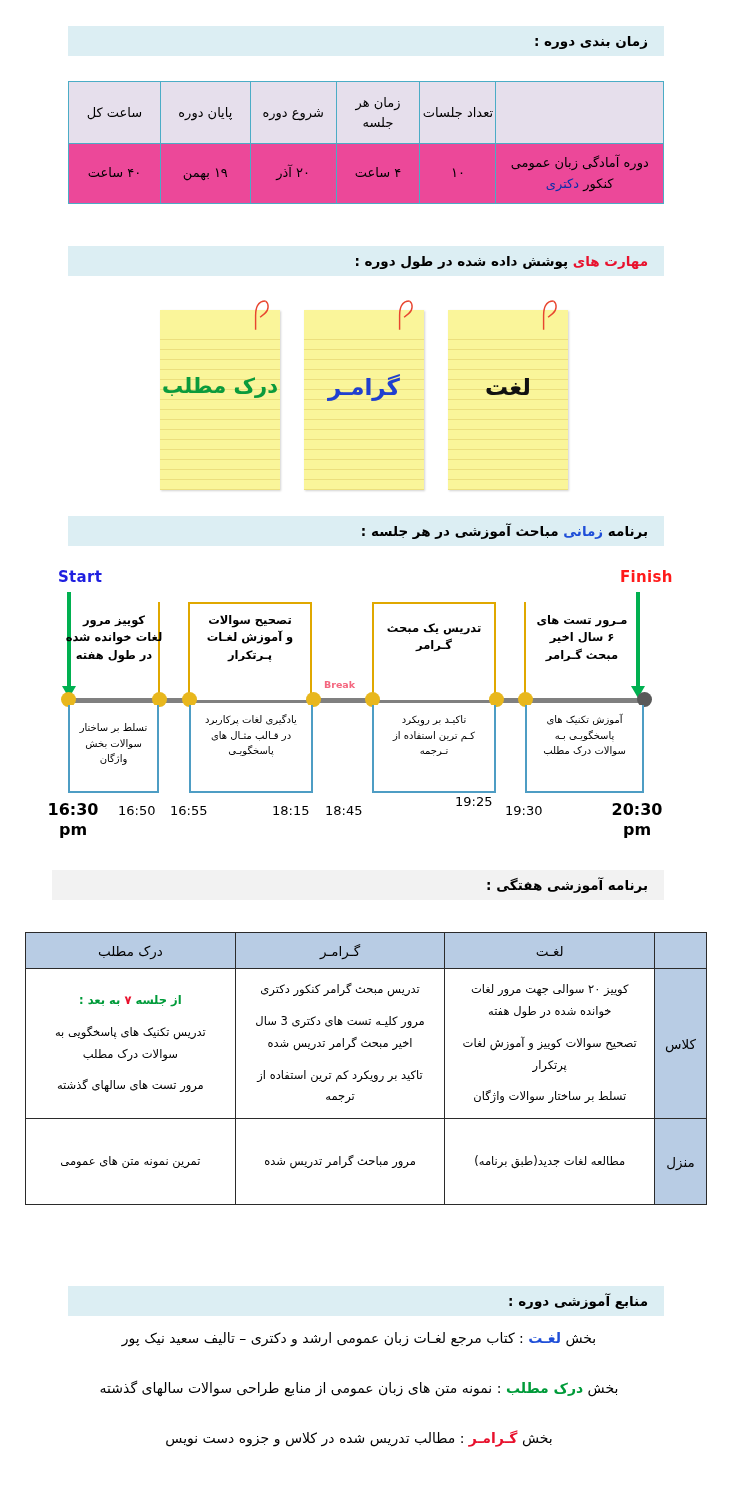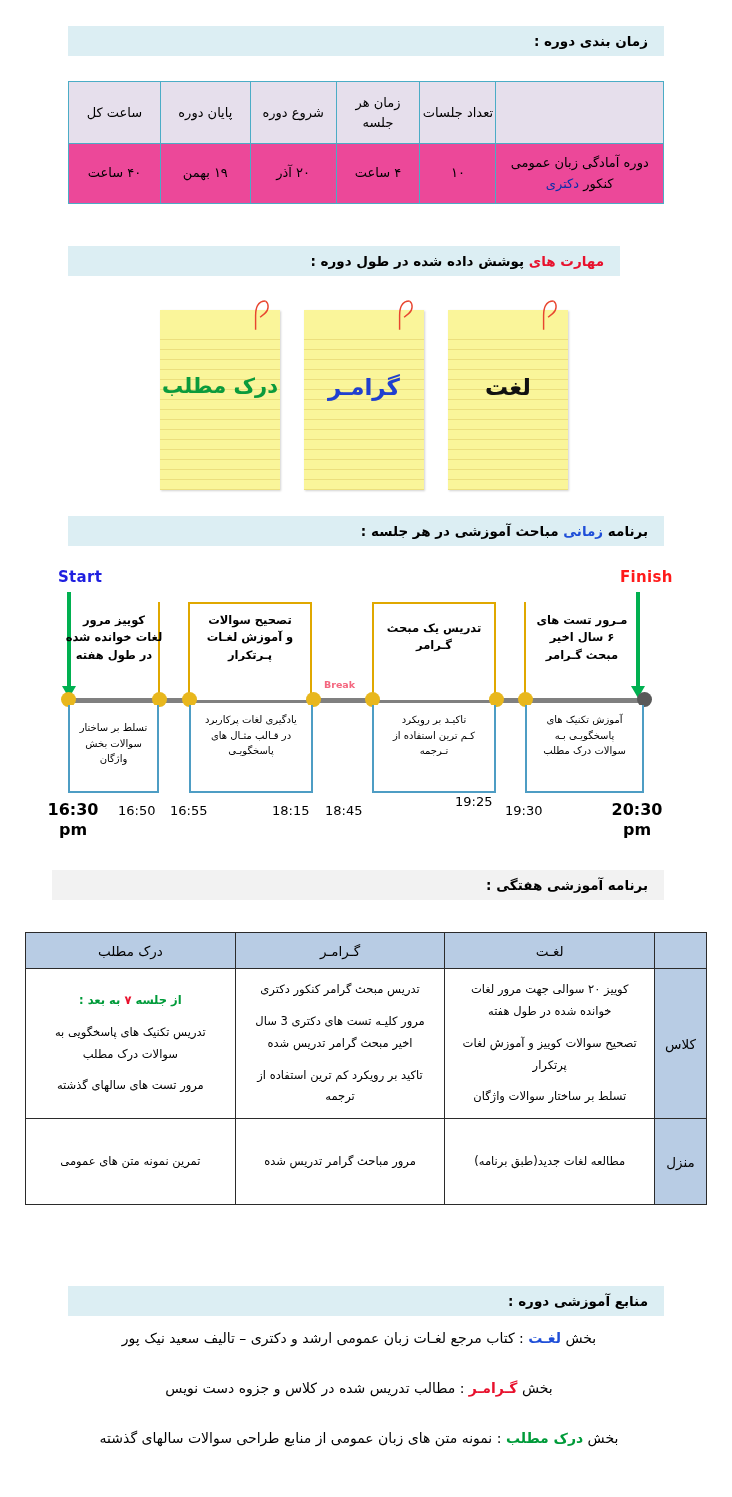--- a/index.html
+++ b/index.html
@@ -201,21 +201,21 @@
         </td>
         <td>۱۰</td>
         <td>۴ ساعت</td>
         <td>۲۰ آذر</td>
         <td>۱۹ بهمن</td>
         <td>۴۰ ساعت</td>
       </tr>
     </tbody>
   </table>
 
-  <div class="sec-bar blue" style="left:68px; top:246px; width:552px;">
+  <div class="sec-bar blue" style="left:68px; top:246px; width:596px;">
     <span class="hl-red">مهارت های</span><span> پوشش داده شده در طول دوره :</span>
   </div>
 
   <div id="notes">
 
     <div class="note" style="left:448px; top:10px;">
       <div class="note-top"></div>
       <svg class="clip" style="left:92px;" viewBox="0 0 20 44">
         <path d="M15 2 C6 2 4 10 4 18 L4 34" fill="none" stroke="#e8452f" stroke-width="1.6"></path>
         <path d="M15 2 C19 5 19 12 14 16 L9 20" fill="none" stroke="#e8452f" stroke-width="1.6"></path>
@@ -391,20 +391,20 @@
 
   <div class="sec-bar blue" style="left:68px; top:1286px; width:596px;">
     <span>منابع آموزشی دوره :</span>
   </div>
 
   <div id="resources">
     <p class="res-line">
       <span>بخش </span><span class="res-key hl-blue">لغـت</span><span> : کتاب مرجع لغـات زبان عمومی ارشد و دکتری – تالیف سعید نیک پور</span>
     </p>
     <p class="res-line">
+      <span>بخش </span><span class="res-key hl-green">درک مطلب</span><span> : نمونه متن های زبان عمومی از منابع طراحی سوالات سالهای گذشته</span>
+    </p>
+    <p class="res-line">
       <span>بخش </span><span class="res-key hl-red">گـرامـر</span><span> :  مطالب تدریس شده در کلاس و جزوه دست نویس</span>
     </p>
-    <p class="res-line">
-      <span>بخش </span><span class="res-key hl-green">درک مطلب</span><span> : نمونه متن های زبان عمومی از منابع طراحی سوالات سالهای گذشته</span>
-    </p>
   </div>
 
 </div>
 
 </body></html>

